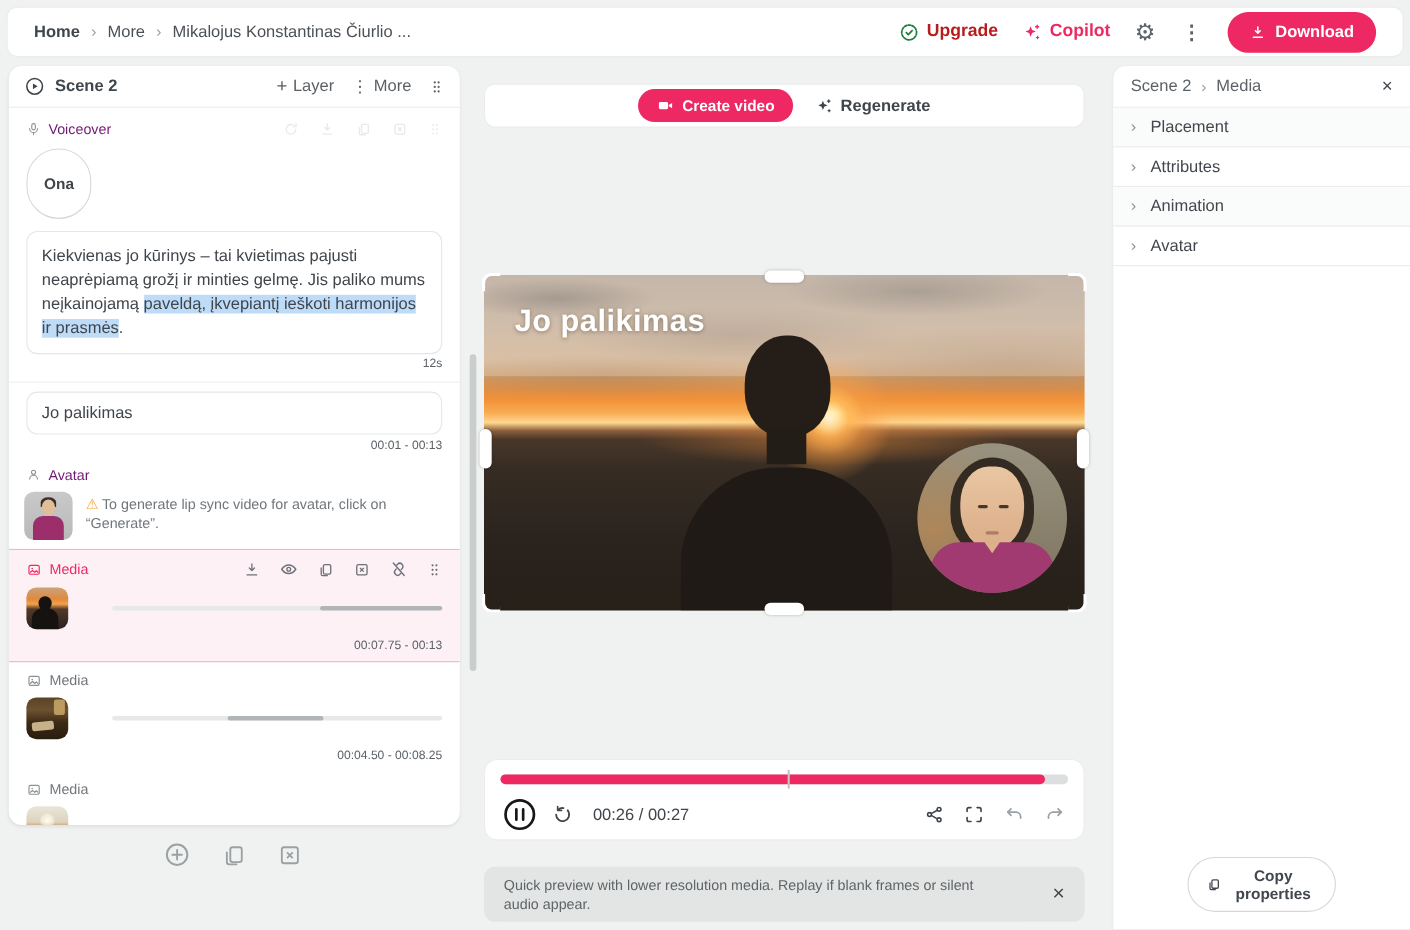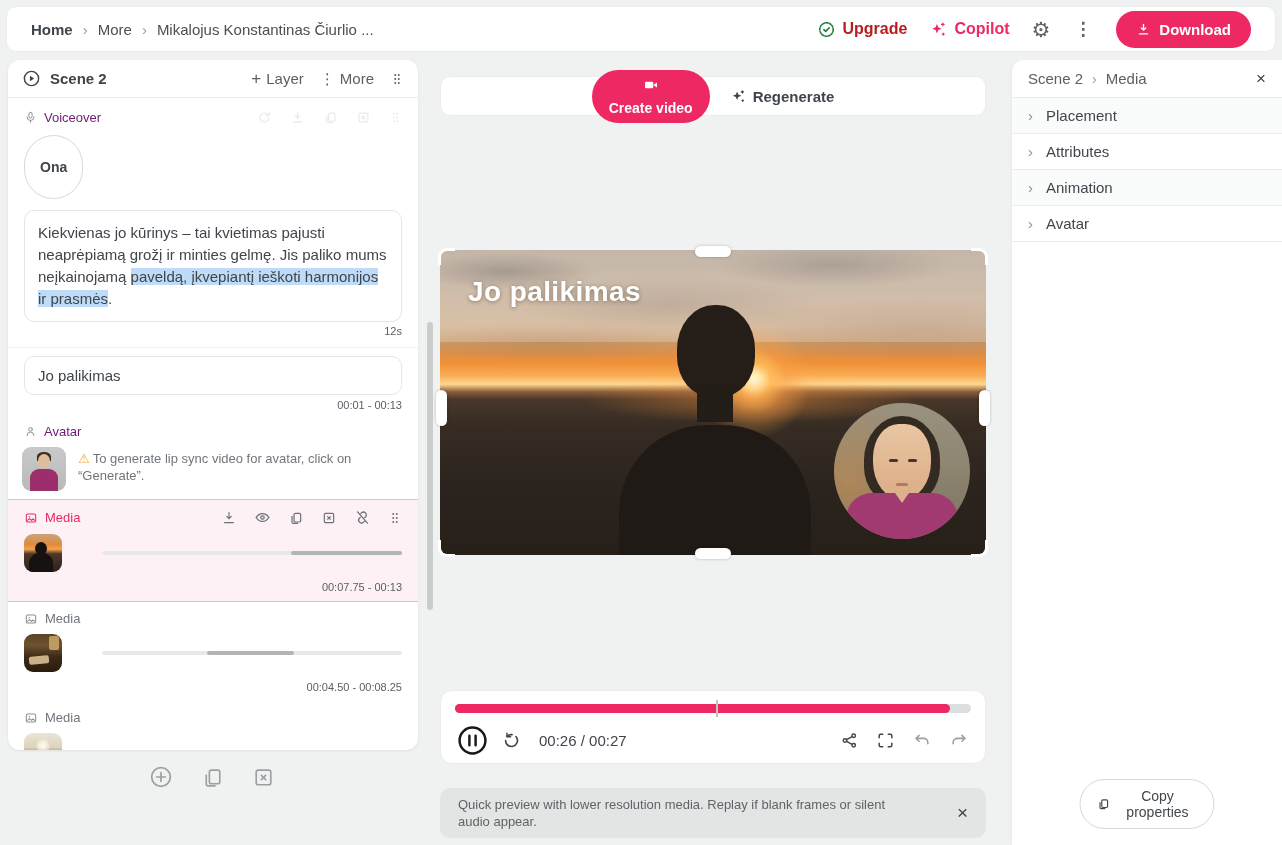--- a/index.html
+++ b/index.html
@@ -78,21 +78,21 @@
 
   .lp-actions { position:absolute; left:148px; top:764px; display:flex; gap:26px; color:#9ba0a3; }
   .lp-actions .ic { cursor:pointer; }
 
   .vscroll { position:absolute; left:427px; top:322px; width:6px; height:288px; background:#c9cdce; border-radius:3px; cursor:grab; }
 
   
   .btnbar { position:absolute; left:440px; top:76px; width:546px; height:40px; background:#fff;
     border:1px solid #ebecec; border-radius:10px; display:flex; align-items:center; justify-content:center; gap:20px; }
   .create-btn { display:flex; align-items:center; gap:7px; background:#ed2862; color:#fff; font-weight:700;
-    font-size:14px; border:none; border-radius:999px; padding:7px 17px; cursor:pointer;flex-direction:column; }
+    font-size:14px; border:none; border-radius:999px; padding:7px 17px; cursor:pointer; }
   .regen-btn { display:flex; align-items:center; gap:6px; background:none; border:none; color:#3f454b;
     font-weight:600; font-size:15px; cursor:pointer; font-family:"Liberation Sans",sans-serif; }
 
   .video { position:absolute; left:440px; top:250px; width:546px; height:305px; border-radius:6px; overflow:visible; }
   .video-inner { position:absolute; inset:0; border-radius:6px; overflow:hidden;
     background:linear-gradient(180deg,#b3a291 0%,#c2ab94 14%,#cfae8c 25%,#cb9a68 30%,#dd8f49 34%,#f09138 37%,#f8ab52 41%,#ffd890 44%,#8a5c3a 46.5%,#483729 49%,#362c23 58%,#2b241e 78%,#272019 100%); }
   .clouds { position:absolute; inset:0;
     background:
       radial-gradient(ellipse 130px 26px at 12% 7%, rgba(95,85,80,.5), transparent 70%),
       radial-gradient(ellipse 170px 32px at 72% 5%, rgba(105,95,88,.45), transparent 70%),
@@ -159,21 +159,21 @@
   .rp-header { height:38px; border-bottom:1px solid #ececec; display:flex; align-items:center; padding:0 16px; gap:9px; }
   .rp-crumb { font-size:15px; color:#5a6065; }
   .rp-sep { color:#9aa0a4; font-size:14px; }
   .rp-x { margin-left:auto; font-size:17px; color:#3f454b; cursor:pointer; }
   .rp-row { height:36px; display:flex; align-items:center; padding:0 16px; gap:13px; border-bottom:1px solid #ececec;
     font-size:15px; color:#42474d; cursor:pointer; }
   .rp-row:nth-child(odd) { background:#fafbfb; }
   .rp-chev { color:#8a9094; font-size:15px; }
   .copy-props { position:absolute; left:50%; bottom:16px; transform:translateX(-50%); display:flex; align-items:center;
     gap:7px; border:1px solid #d5d8d9; background:#fff; border-radius:999px; padding:8px 16px;
-    font-size:14px; font-weight:400; color:#42474d; cursor:pointer; font-family:"Liberation Sans",sans-serif; }
+    font-size:14px; font-weight:700; color:#42474d; cursor:pointer; font-family:"Liberation Sans",sans-serif; }
 
   svg { display:block; }
 </style>
 </head>
 <body>
 
 <div class="app">
 
   <div class="topbar">
     <div class="crumbs">

